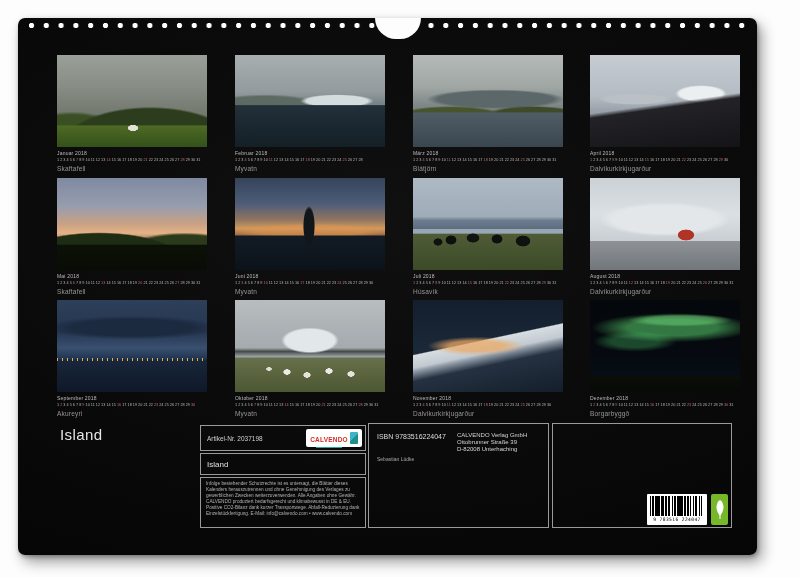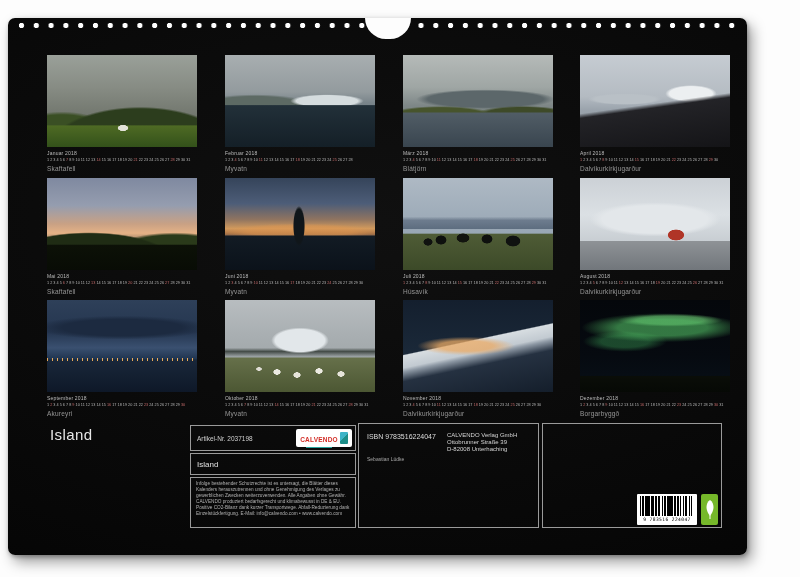--- a/index.html
+++ b/index.html
@@ -4,21 +4,21 @@
 <style>
   html,body{margin:0;padding:0;}
   body{
     width:800px;height:577px;overflow:hidden;
     background:#fdfdfd;
     font-family:"Liberation Sans","DejaVu Sans",sans-serif;
     position:relative;
   }
   
   .calendar{
-    position:absolute;left:8px;top:18px;width:739px;height:537px;
+    position:absolute;left:18px;top:18px;width:739px;height:537px;
     background:radial-gradient(120% 90% at 50% 38%,#101010 0%,#070707 70%,#030303 100%);
     border-radius:7px;
     box-shadow:5px 7px 14px rgba(0,0,0,0.38), 1px 2px 4px rgba(0,0,0,0.3);
   }
   .holes{
     position:absolute;top:4px;left:10px;right:10px;height:7px;
     background-image:radial-gradient(circle at 3.5px 3.5px,#ffffff 2.3px,rgba(255,255,255,0) 3px);
     background-size:14.8px 7px;background-repeat:repeat-x;
   }
   .notch{

